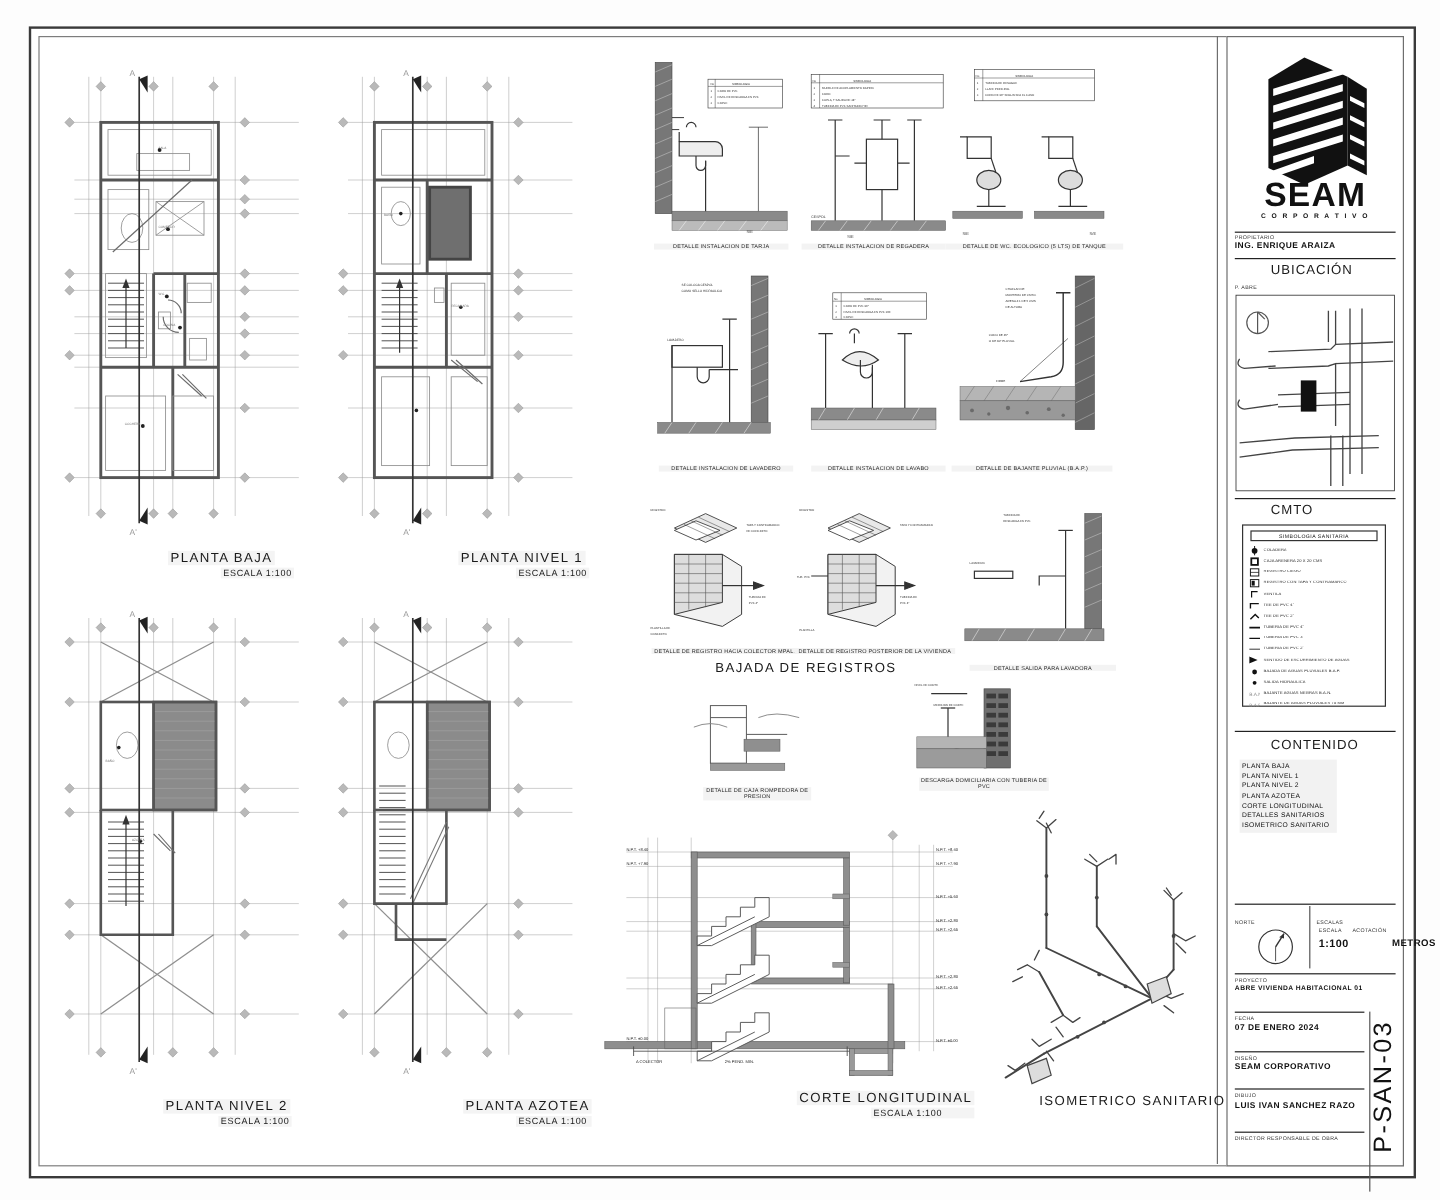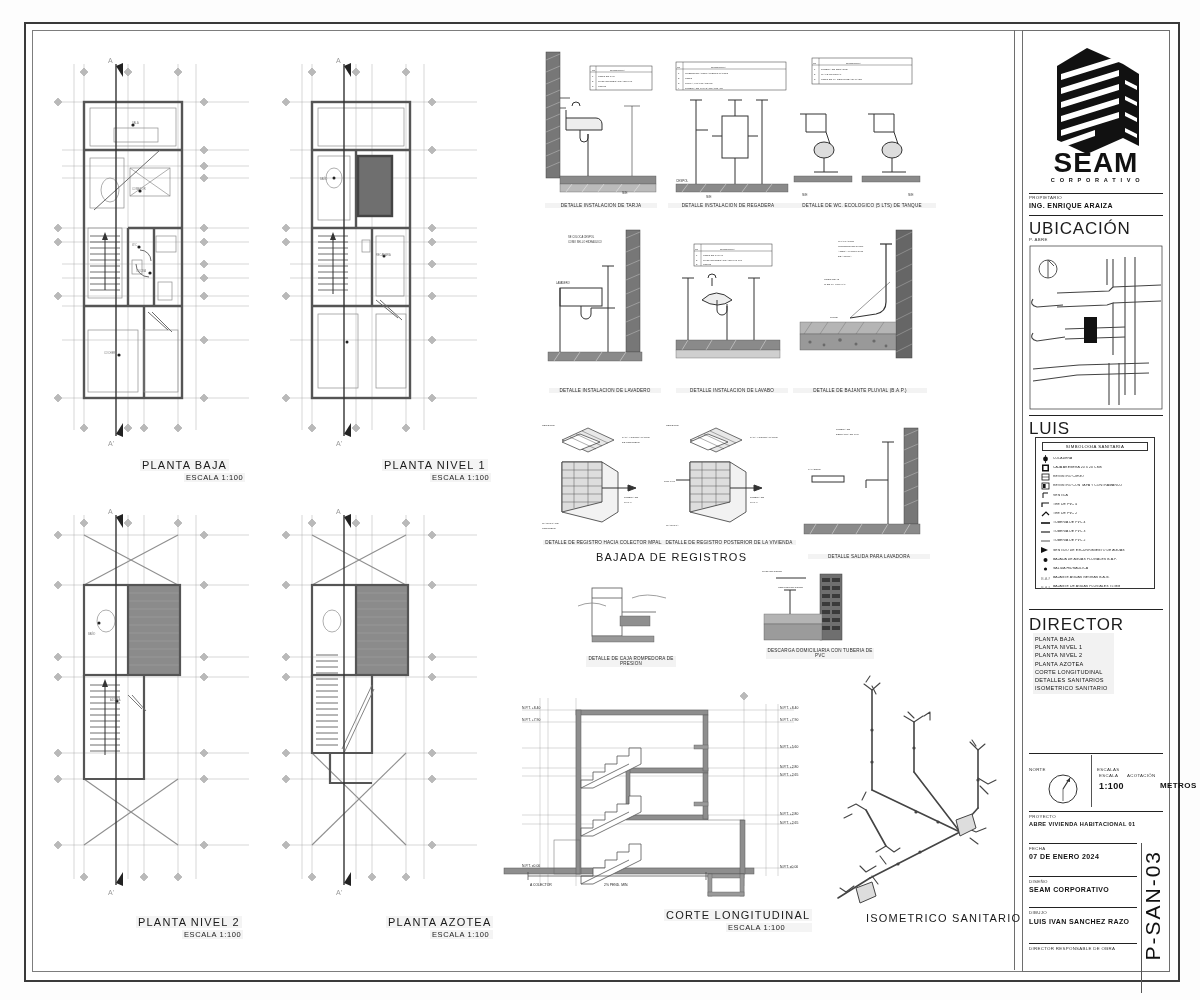--- a/index.html
+++ b/index.html
@@ -21,21 +21,21 @@
   .cap .t2{font-size:7.5px;letter-spacing:.6px;color:#1a1a1a;text-align:left;white-space:nowrap;border-top:0;}
   .caption-box{background:#f4f4f4;display:inline-block;padding:0 2px;}
 
   .microcap{position:absolute;font-size:4.6px;letter-spacing:.2px;color:#2a2a2a;white-space:nowrap;text-align:center;background:#f3f3f3;}
 
   
   .tb-sec{position:absolute;left:6px;width:134px;}
   .tb-rule{position:absolute;left:6px;width:134px;height:0;border-top:1.4px solid #222;}
   .tb-lab{font-size:4.4px;letter-spacing:.3px;color:#333;text-transform:uppercase;}
   .tb-val{font-size:7px;letter-spacing:.4px;color:#111;font-weight:bold;}
-  .tb-head{font-size:17px;letter-spacing:.8px;color:#1b1b1b;}
+  .tb-head{font-size:11px;letter-spacing:.8px;color:#1b1b1b;margin-left:30px;}
 
   .logo-box{position:absolute;left:8px;top:8px;width:130px;height:150px;display:flex;align-items:center;justify-content:center;}
   .notas-box{position:absolute;left:12px;top:18px;width:118px;height:150px;border:1px solid #333;background:#fff;}
   .simb-title{font-size:4.3px;text-align:center;letter-spacing:.4px;border:1px solid #333;margin:4px 6px 3px 6px;padding:1px 0;}
   .simb-row{display:flex;align-items:center;gap:3px;padding:0 5px;height:9.2px;}
   .simb-ico{width:9px;height:8px;flex:0 0 9px;display:flex;align-items:center;justify-content:center;}
   .simb-txt{font-size:3.4px;letter-spacing:.1px;color:#222;line-height:3.6px;white-space:nowrap;overflow:hidden;}
 
   .cont-list{position:absolute;left:10px;top:26px;font-size:5.6px;line-height:8.2px;letter-spacing:.3px;color:#111;background:#f2f2f2;padding:2px 6px 2px 2px;}
 
@@ -1231,21 +1231,21 @@
         <path d="M4,124 L50,120 L120,118"></path>
         <path d="M4,136 L48,130 L120,128"></path>
         <path d="M80,118 L80,160"></path>
         <path d="M90,118 L90,160"></path>
       </g>
       <rect x="55" y="72" width="13" height="26" fill="#111"></rect>
     </svg>
 
     <div class="tb-rule" style="top:384px;"></div>
     <div class="tb-sec" style="top:388px;">
-      <div class="tb-head">LUIS</div>
+      <div class="tb-head">CMTO</div>
     </div>
 
     <div class="notas-box" style="top:406px;">
       <div class="simb-title">SIMBOLOGIA SANITARIA</div>
       <div id="legend-rows">
           <div class="simb-row">
             <span class="simb-ico">
               <svg width="9" height="8">
                 <circle cx="4.5" cy="4" r="2.4" fill="#111"></circle>
                 <line x1="4.5" y1="0" x2="4.5" y2="8" stroke="#111" stroke-width=".8"></line>
@@ -1366,21 +1366,21 @@
                 <text x="0" y="6" font-size="4" fill="#888" font-family="Liberation Sans, sans-serif">B.A.P.</text>
               </svg>
             </span>
             <span class="simb-txt">BAJANTE DE AGUAS PLUVIALES 75 MM</span>
           </div>
         </div>
     </div>
 
     <div class="tb-rule" style="top:578px;"></div>
     <div class="tb-sec" style="top:584px;">
-      <div class="tb-head">DIRECTOR</div>
+      <div class="tb-head">CONTENIDO</div>
     </div>
     <div class="cont-list" style="top:602px;" id="contenido-list">
         <div>PLANTA BAJA</div>
         <div>PLANTA NIVEL 1</div>
         <div>PLANTA NIVEL 2</div>
         <div>PLANTA AZOTEA</div>
         <div>CORTE LONGITUDINAL</div>
         <div>DETALLES SANITARIOS</div>
         <div>ISOMETRICO SANITARIO</div>
       </div>

